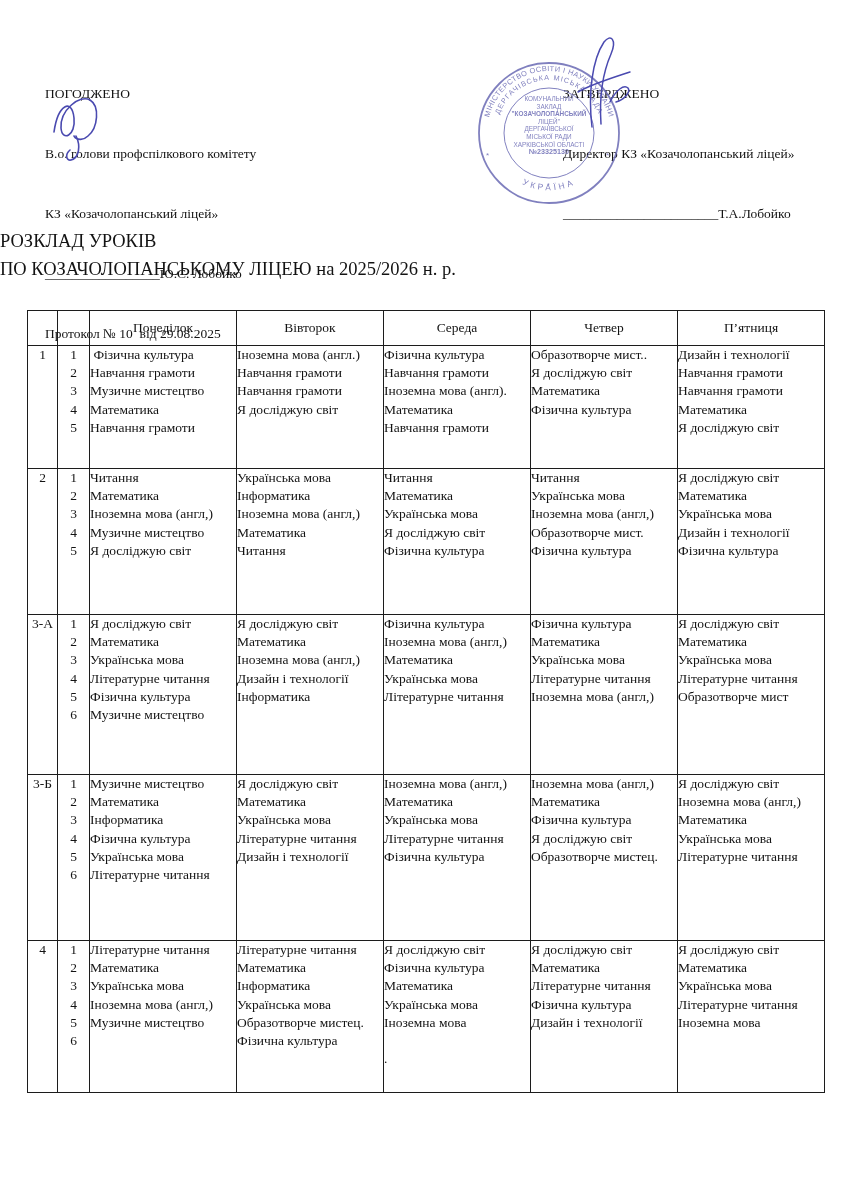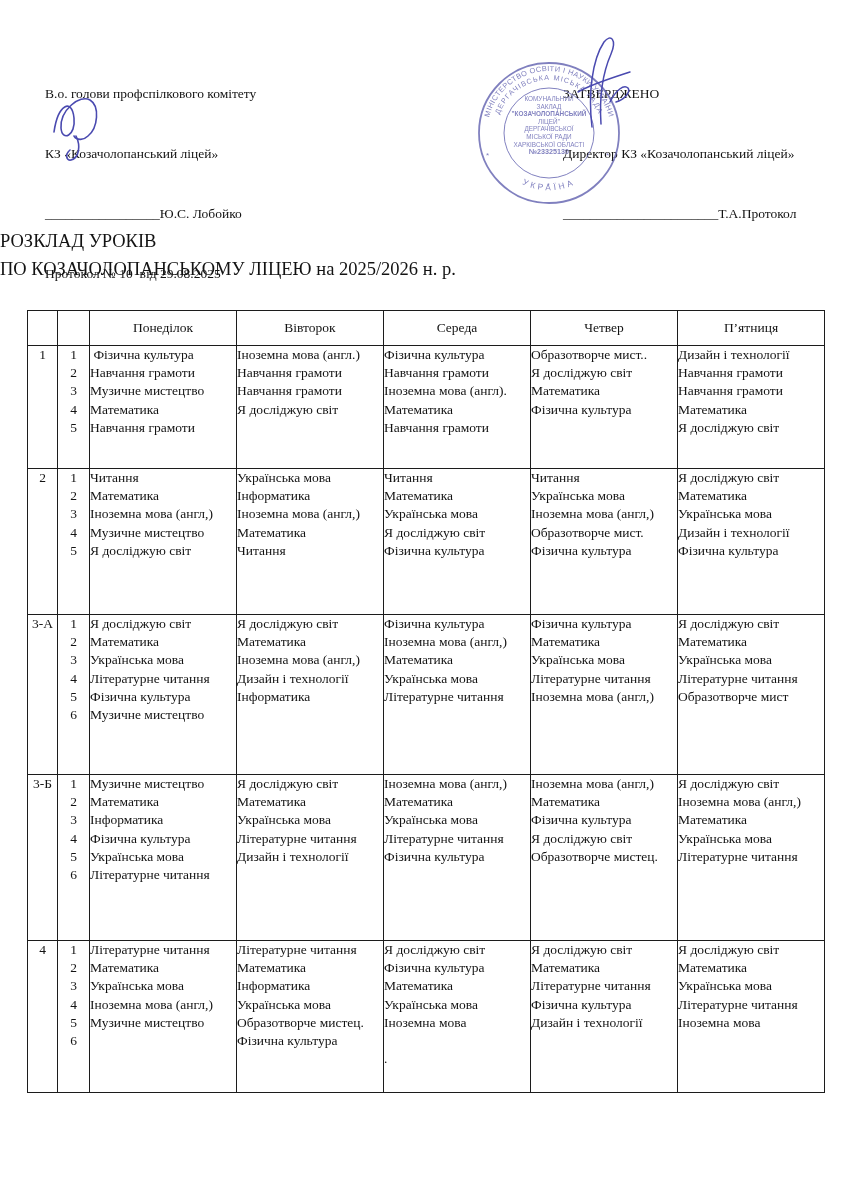--- a/index.html
+++ b/index.html
@@ -38,30 +38,31 @@
   tbody tr:nth-child(4){height:166px;}
   tbody tr:nth-child(5){height:152px;}
   .stamp-text{font-family:"Liberation Sans", sans-serif;}
 </style>
 </head>
 <body>
 
 <div class="page">
 
   <div class="block approval-left">
+    <div>ПОГОДЖЕНО</div>
     <div>В.о. голови профспілкового комітету</div>
     <div>КЗ «Козачолопанський ліцей»</div>
     <div>_________________Ю.С. Лобойко</div>
     <div>Протокол № 10  від 29.08.2025</div>
   </div>
 
   <div class="block approval-right">
     <div>ЗАТВЕРДЖЕНО</div>
     <div>Директор КЗ «Козачолопанський ліцей»</div>
-    <div>_______________________Т.А.Протокол</div>
+    <div>_______________________Т.А.Лобойко</div>
   </div>
 
   <svg class="stamp-svg" width="152" height="152" viewBox="0 0 152 152">
     <g stroke="#6b6bb4" fill="none">
       <circle cx="76" cy="76" r="70" stroke-width="1.8"></circle>
       <circle cx="76" cy="76" r="45" stroke-width="1"></circle>
     </g>
     <defs>
       <path id="arcOuter" d="M 14 76 A 62 62 0 0 1 138 76"></path>
       <path id="arcInner" d="M 23 76 A 53 53 0 0 1 129 76"></path>

